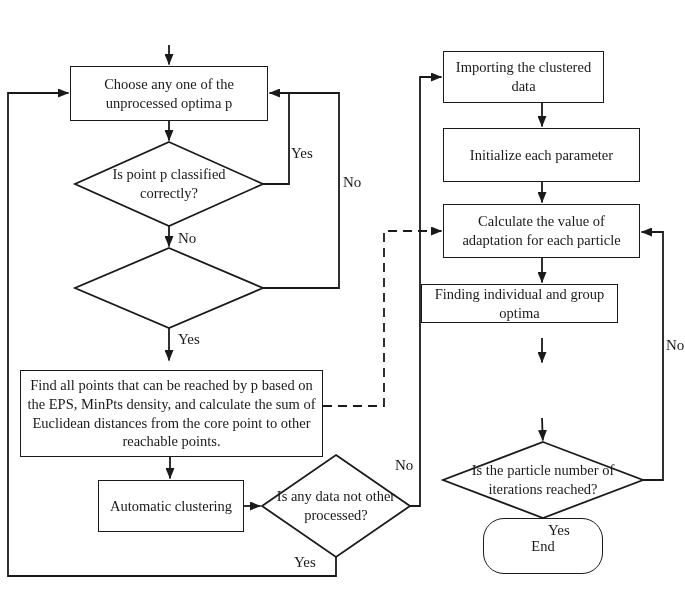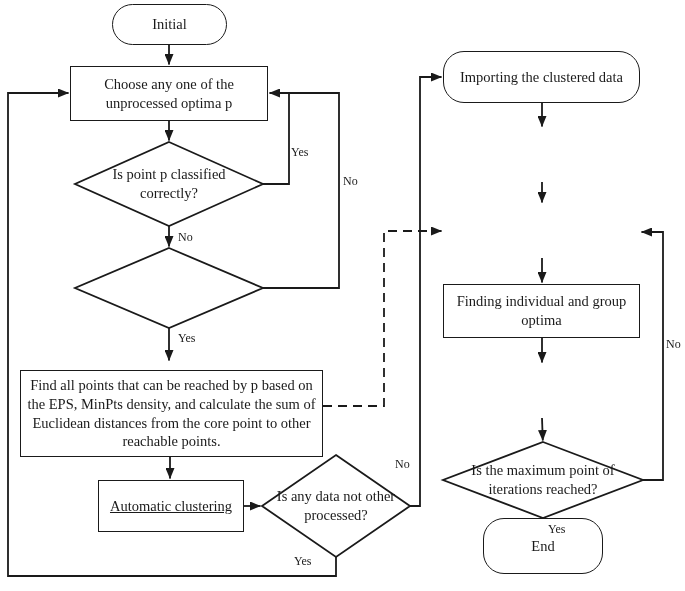--- a/index.html
+++ b/index.html
@@ -47,21 +47,21 @@
     display: flex;
     align-items: center;
     justify-content: flex-start;
     text-align: center;
     font-size: 14.5px;
     line-height: 1.28;
     background: transparent;
   }
   .edge-label {
     position: absolute;
-    font-size: 12px;
+    font-size: 15px;
     line-height: 1;
     background: transparent;
     white-space: nowrap;
   }
 </style>
 </head>
 <body>
 
 <div class="stage">
 
@@ -90,62 +90,65 @@
     <path class="edge" d="M542,103 L542,126.5" marker-end="url(#arw)"></path>
     <path class="edge" d="M542,182 L542,202.5" marker-end="url(#arw)"></path>
     <path class="edge" d="M542,258 L542,282.5" marker-end="url(#arw)"></path>
     <path class="edge" d="M542,338 L542,362.5" marker-end="url(#arw)"></path>
     <path class="edge" d="M542,418 L542.8,440.5" marker-end="url(#arw)"></path>
     <path class="edge" d="M543,518 L543,541.5" marker-end="url(#arw)"></path>
     <path class="edge" d="M643,480 L663,480 L663,232 L641.5,232" marker-end="url(#arw)"></path>
     <path class="edge dashed" d="M323,406 L384,406 L384,231 L441.5,231" marker-end="url(#arw)"></path>
   </svg>
 
-  <div class="node terminator" style="left:112px; top:4px; width:115px; height:41px;">
-    <span>Initial</span>
-  </div>
 
   <div class="node" style="left:70px; top:66px; width:198px; height:55px;">
     <span>Choose any one of the unprocessed optima p</span>
   </div>
 
   <div class="node" style="left:20px; top:362px; width:303px; height:87px;margin-top:8px;">
     <span>Find all points that can be reached by p based on the EPS, MinPts density, and calculate the sum of Euclidean distances from the core point to other reachable points.</span>
   </div>
 
-  <div class="node" style="left:98px; top:480px; width:146px; height:52px;text-decoration:underline;">
+  <div class="node" style="left:98px; top:480px; width:146px; height:52px;">
     <span>Automatic clustering</span>
   </div>
 
-  <div class="node" style="left:443px; top:51px; width:197px; height:52px;border-radius:21px;">
+  <div class="node" style="left:443px; top:51px; width:161px; height:52px;">
     <span>Importing the clustered data</span>
   </div>
 
+  <div class="node" style="left:443px; top:128px; width:197px; height:54px;">
+    <span>Initialize each parameter</span>
+  </div>
 
+  <div class="node" style="left:443px; top:204px; width:197px; height:54px;">
+    <span>Calculate the value of adaptation for each particle</span>
+  </div>
 
-  <div class="node" style="left:443px; top:284px; width:197px; height:54px;">
+  <div class="node" style="left:421px; top:284px; width:197px; height:39px;">
     <span>Finding individual and group optima</span>
   </div>
 
 
   <div class="node terminator" style="left:483px; top:518px; width:120px; height:56px;text-align:right;">
     <span>End</span>
   </div>
 
   <div class="diamond-text" style="left:95px; top:160px; width:148px; height:48px;">
     <span>Is point p classified correctly?</span>
   </div>
 
 
   <div class="diamond-text" style="left:272px; top:480px; width:128px; height:52px;">
     <span>Is any data not other processed?</span>
   </div>
 
   <div class="diamond-text" style="left:453px; top:458px; width:180px; height:44px;">
-    <span>Is the maximum point of iterations reached?</span>
+    <span>Is the particle number of iterations reached?</span>
   </div>
 
   <span class="edge-label" style="left:291px; top:146px;">Yes</span>
   <span class="edge-label" style="left:178px; top:231px;">No</span>
   <span class="edge-label" style="left:343px; top:175px;">No</span>
   <span class="edge-label" style="left:178px; top:332px;">Yes</span>
   <span class="edge-label" style="left:294px; top:555px;">Yes</span>
   <span class="edge-label" style="left:395px; top:458px;">No</span>
   <span class="edge-label" style="left:548px; top:523px;">Yes</span>
   <span class="edge-label" style="left:666px; top:338px;">No</span>

